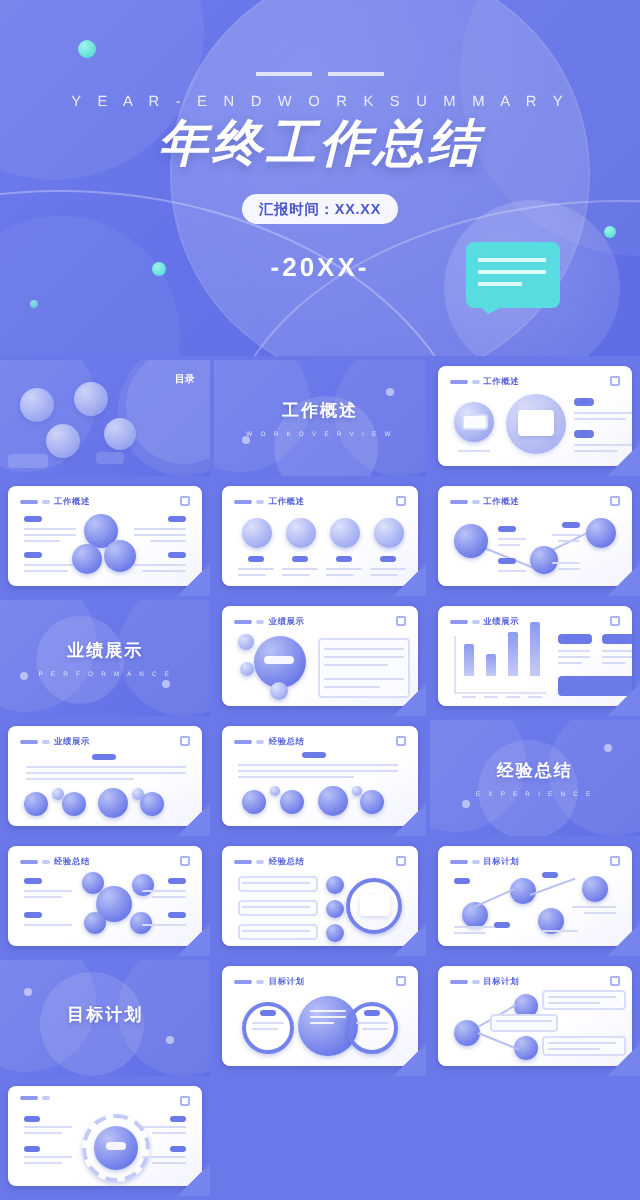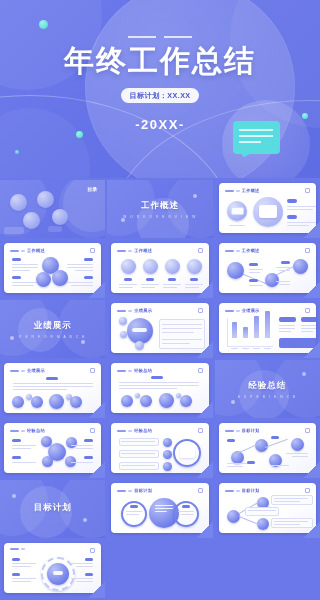--- a/index.html
+++ b/index.html
@@ -35,22 +35,22 @@
   .d2 { width:7px;height:7px; left:76px; top:131px; }
   .d3 { width:6px;height:6px; left:302px; top:113px; }
   .d4 { width:4px;height:4px; left:15px; top:150px; opacity:.8;}
 
   .cov-inner { position:absolute; inset:0; display:flex; flex-direction:column;
                align-items:center; justify-content:flex-start; padding-top:36px; }
   .cov-rules { display:flex; gap:8px; margin-bottom:8px; }
   .cov-rules span { display:block; width:28px; height:2px; background:rgba(255,255,255,.75); }
   .cov-en { font-size:7.4px; letter-spacing:3.1px; color:rgba(255,255,255,.86);
             white-space:nowrap; margin-bottom:5px; font-weight:400; }
-  .cov-title { font-size:30px; font-weight:bold; color:#fff; letter-spacing:2px;
-               line-height:1; text-shadow:0 2px 5px rgba(40,50,130,.28); white-space:nowrap; }
+  .cov-title { font-size:25px; font-weight:bold; color:#fff; letter-spacing:2px;
+               line-height:1; text-shadow:0 2px 5px rgba(40,50,130,.28); white-space:nowrap;font-style:italic; }
   .cov-badges { display:flex; gap:8px; margin-top:12px; }
   .badge { background:rgba(255,255,255,.92); border-radius:9px; padding:2.5px 8px;
            font-size:7.2px; color:#4A57C9; letter-spacing:.4px; white-space:nowrap;
            font-weight:bold; }
   .cov-year { margin-top:14px; font-size:13px; font-weight:bold; color:#fff; letter-spacing:1.5px;text-align:center; }
   .bubble { position:absolute; left:233px; top:121px; width:47px; height:33px;
             background:#58DCE0; border-radius:4px; }
   .bubble:after { content:""; position:absolute; left:7px; bottom:-7px; width:0;height:0;
                   border:4px solid transparent; border-top-color:#58DCE0; border-right-width:8px; }
   .bubble i { position:absolute; left:6px; display:block; height:2px; background:rgba(255,255,255,.8);}
@@ -125,23 +125,24 @@
       <i></i>
         <i></i>
         <i></i>
     </div>
 
     <div class="cov-inner">
       <div class="cov-rules">
           <span></span>
           <span></span>
         </div>
+      <div class="cov-en">Y E A R - E N D   W O R K   S U M M A R Y</div>
       <div class="cov-title">年终工作总结</div>
       <div class="cov-badges">
-        <div class="badge">目标计划：XX.XX</div>
+        <div class="badge">汇报时间：XX.XX</div>
       </div>
       <div class="cov-year">-20XX-</div>
     </div>
   </div>
 
   <div class="grid">
 
     <div class="thumb sec">
       <div class="blob b1"></div>
         <div class="blob b2"></div>

